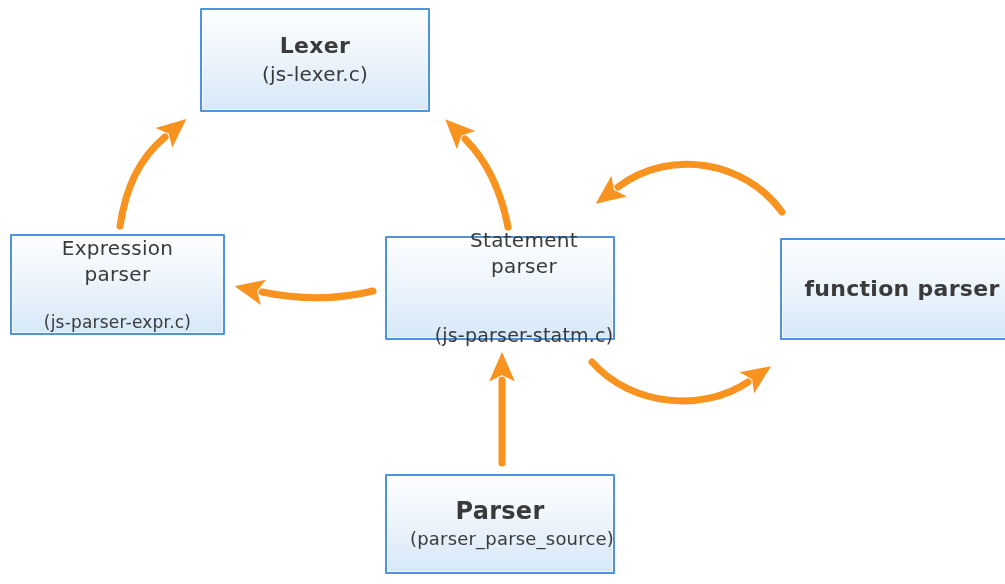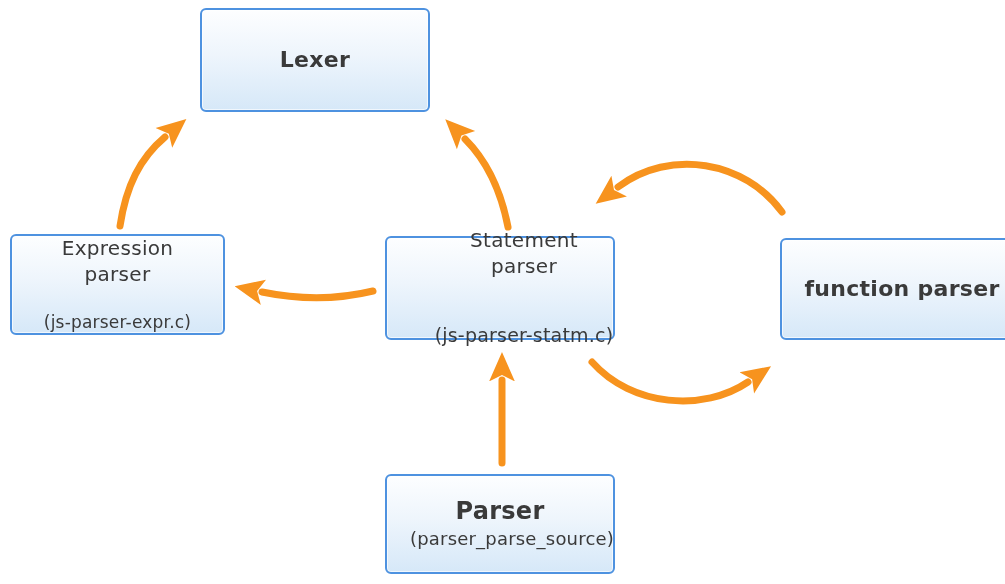--- a/index.html
+++ b/index.html
@@ -19,21 +19,21 @@
     position: absolute;
     left: 0; top: 0;
     width: 1005px;
     height: 584px;
     pointer-events: none;
   }
   .node {
     position: absolute;
     box-sizing: border-box;
     border: 2px solid #4E92E0;
-    border-radius: 6px;
+    border-radius: 1px;
     background: linear-gradient(to bottom, #fdfeff 0%, #eef5fc 45%, #d6e8f8 100%);
     box-shadow: inset 0 0 0 1px rgba(255,255,255,0.65);
     display: flex;
     flex-direction: column;
     align-items: center;
     justify-content: center;
     text-align: center;
     color: #3a3a3a;
   }
   .node .title {
@@ -80,20 +80,21 @@
       <path d="M 508 227 C 502 196 489 163 465 139" marker-end="url(#ah)"></path>
       <path d="M 373 291 C 336 300 296 299 262 292" marker-end="url(#ah)"></path>
       <path d="M 782 212 C 745 161 670 148 618 187" marker-end="url(#ah)"></path>
       <path d="M 592 362 C 632 407 704 412 748 382" marker-end="url(#ah)"></path>
       <path d="M 502 463 L 502 380" marker-end="url(#ah)"></path>
     </g>
   </svg>
 
   <div class="node node-lexer">
     <div class="title">Lexer</div>
+    <div class="subtitle">(js-lexer.c)</div>
   </div>
 
   <div class="node node-expression">
     <div class="title">Expression
 parser</div>
     <div class="subtitle">(js-parser-expr.c)</div>
   </div>
 
   <div class="node node-statement">
     <div class="title">Statement

